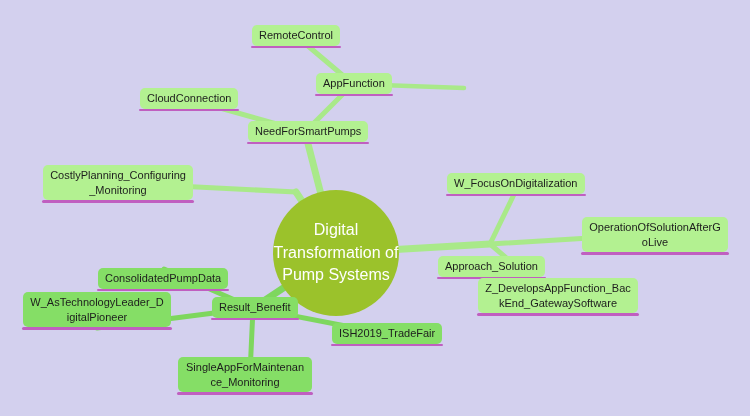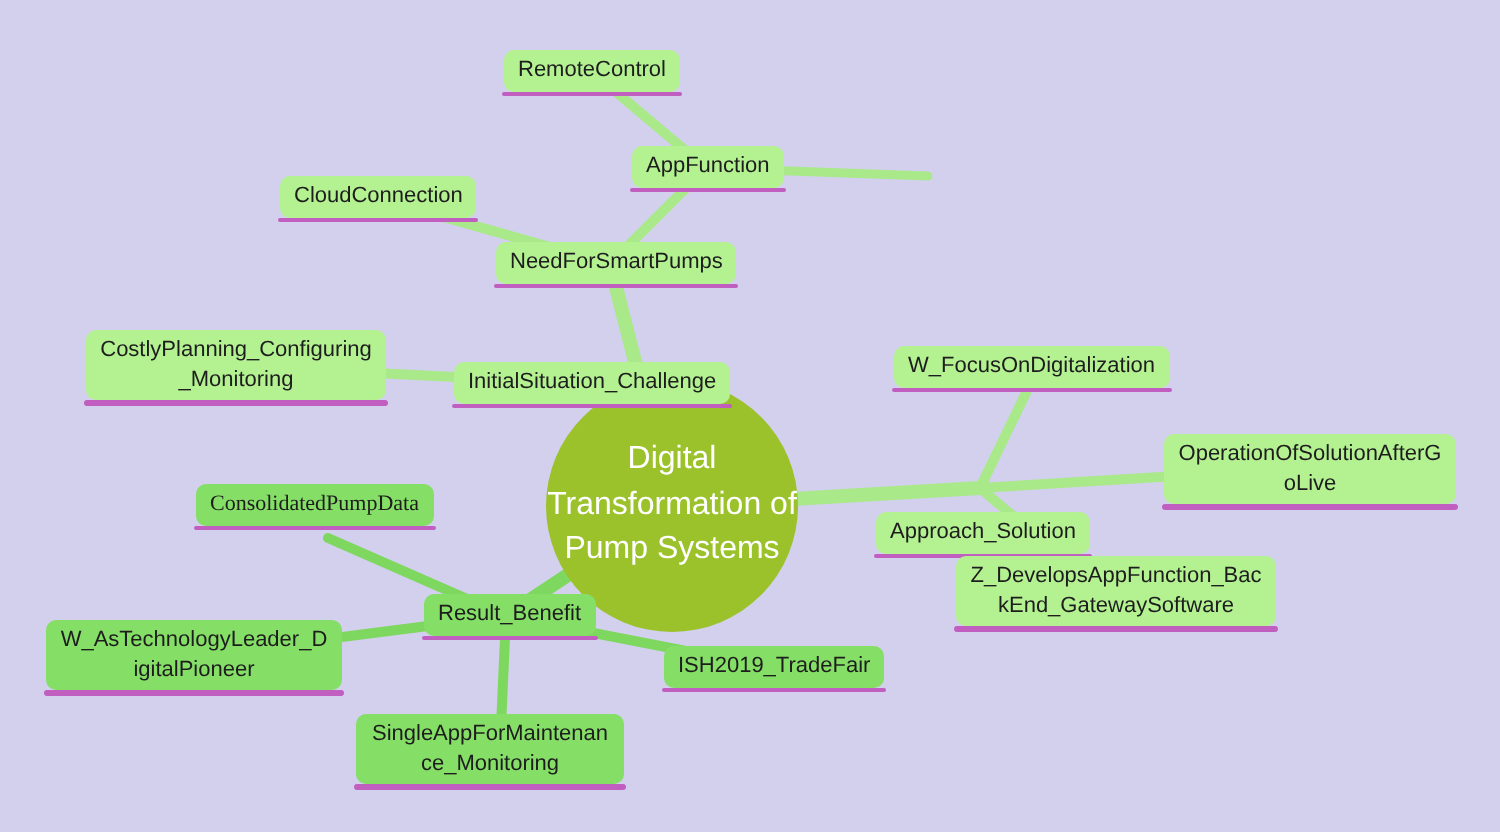--- a/index.html
+++ b/index.html
@@ -73,51 +73,47 @@
   </div>
   <div class="node light" style="left:248px;top:121px;">
     <span>NeedForSmartPumps</span>
     <div class="ul"></div>
   </div>
 
   <div class="node light wrap" style="left:43px;top:165px;width:150px;">
     <span>CostlyPlanning_Configuring_Monitoring</span>
     <div class="ul"></div>
   </div>
-  <div class="node light" style="left:227px;top:181px;">
-    <span>InitialSituation_Challenge</span>
-    <div class="ul"></div>
-  </div>
 
   <div class="node light" style="left:447px;top:173px;">
     <span>W_FocusOnDigitalization</span>
     <div class="ul"></div>
   </div>
   <div class="node light" style="left:438px;top:233px;margin-top:23px;">
     <span>Approach_Solution</span>
     <div class="ul"></div>
   </div>
   <div class="node light wrap" style="left:582px;top:217px;width:146px;">
     <span>OperationOfSolutionAfterGoLive</span>
     <div class="ul"></div>
   </div>
   <div class="node light wrap" style="left:478px;top:278px;width:160px;">
     <span>Z_DevelopsAppFunction_BackEnd_GatewaySoftware</span>
     <div class="ul"></div>
   </div>
 
-  <div class="node green" style="left:98px;top:242px;font-family:Liberation Serif, serif;">
+  <div class="node green" style="left:98px;top:268px;">
     <span>ConsolidatedPumpData</span>
     <div class="ul"></div>
   </div>
   <div class="node green" style="left:212px;top:297px;">
     <span>Result_Benefit</span>
     <div class="ul"></div>
   </div>
-  <div class="node green wrap" style="left:23px;top:310px;width:148px;">
+  <div class="node green wrap" style="left:23px;top:292px;width:148px;">
     <span>W_AsTechnologyLeader_DigitalPioneer</span>
     <div class="ul"></div>
   </div>
   <div class="node green wrap" style="left:178px;top:357px;width:134px;">
     <span>SingleAppForMaintenance_Monitoring</span>
     <div class="ul"></div>
   </div>
   <div class="node green" style="left:332px;top:323px;">
     <span>ISH2019_TradeFair</span>
     <div class="ul"></div>

